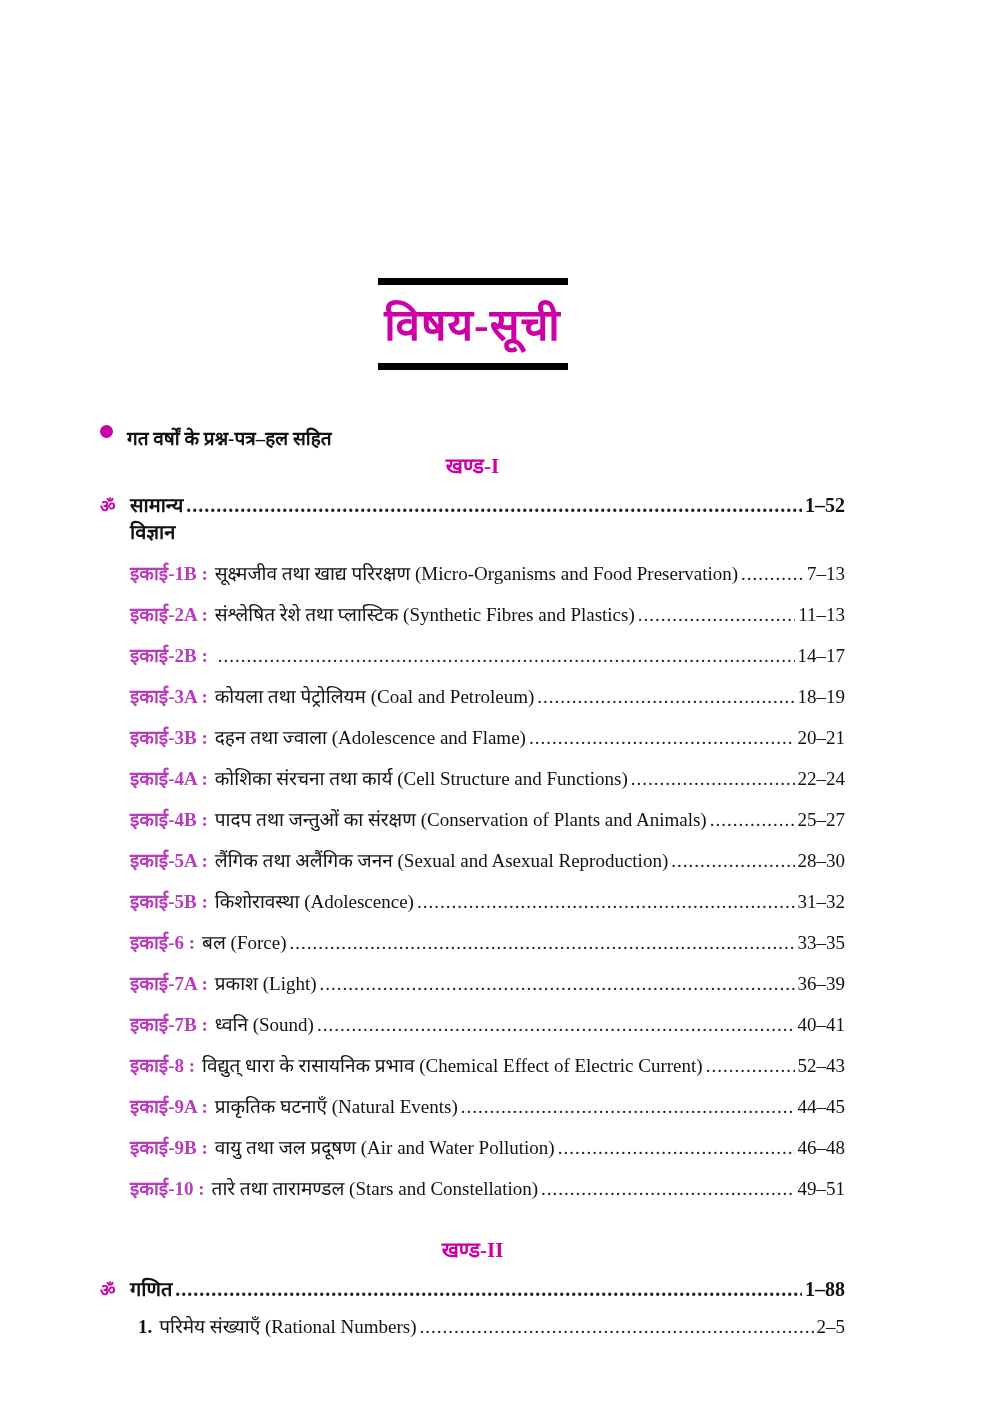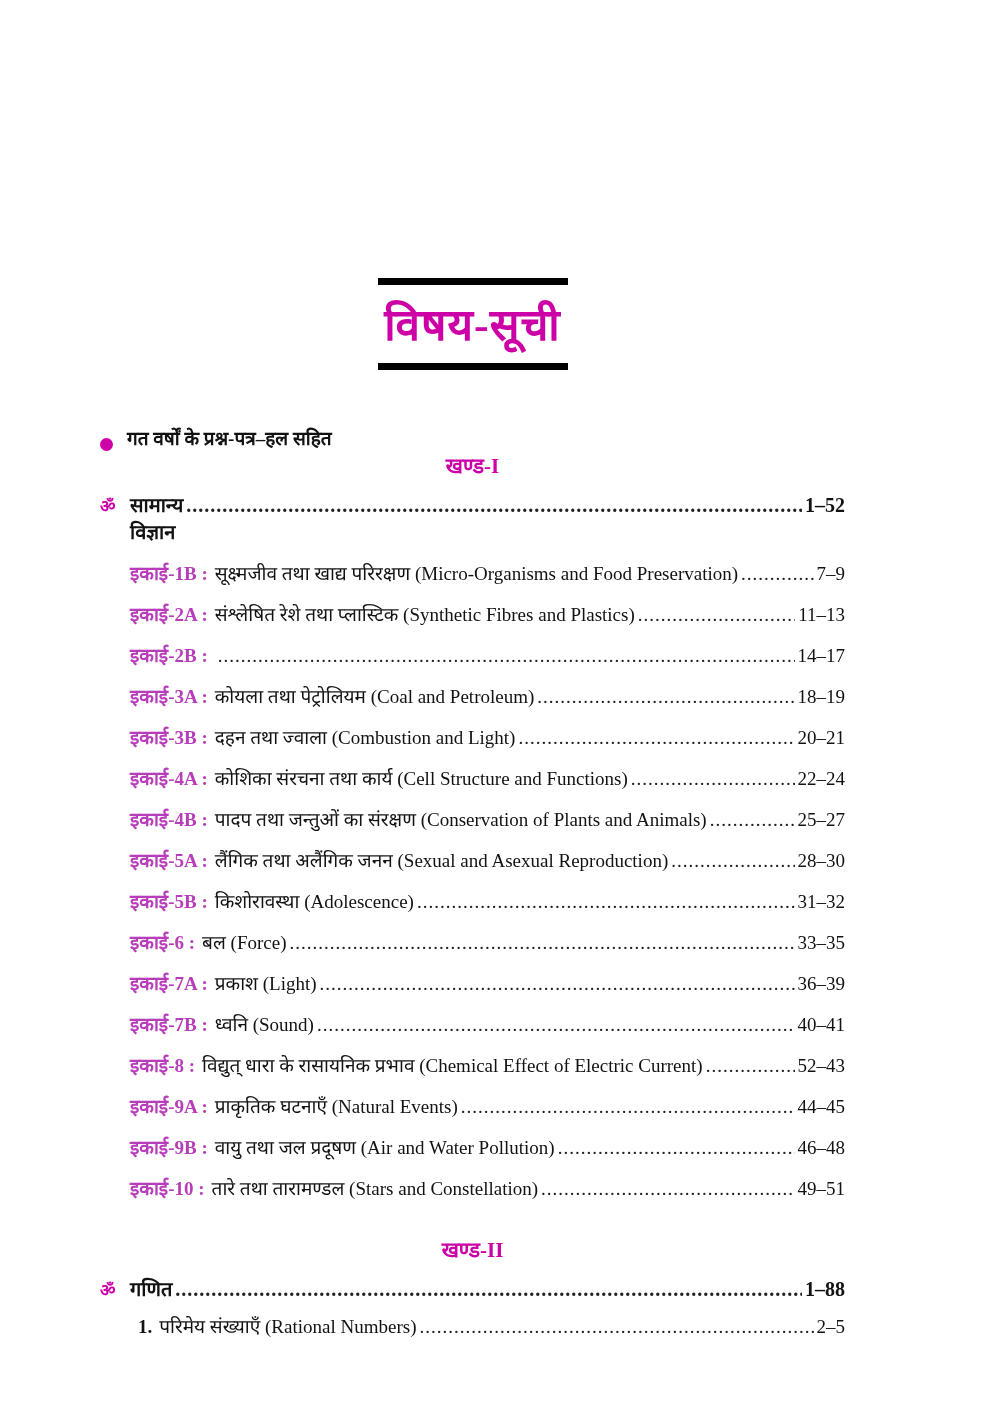--- a/index.html
+++ b/index.html
@@ -37,21 +37,21 @@
     font-weight: bold;
     color: var(--accent);
     padding: 8px 0 10px 0;
     letter-spacing: 1px;
     white-space: nowrap;
   }
 
   
   .bullet-note {
     display: flex;
-    align-items: flex-end;
+    align-items: flex-start;
     margin-top: 55px;
     font-size: 19px;
     font-weight: bold;
   }
   .bullet-dot {
     width: 13px;
     height: 13px;
     border-radius: 50%;
     background: var(--accent);
     margin-right: 14px;
@@ -152,21 +152,21 @@
       <span class="chapter-title">सामान्य विज्ञान</span>
       <span class="dots"></span>
       <span class="entry-pages">1–52</span>
     </div>
     <div class="entry-list">
 
   <div class="entry-row">
     <span class="entry-label accent">इकाई-1B :</span>
     <span class="entry-text">सूक्ष्मजीव तथा खाद्य परिरक्षण (Micro-Organisms and Food Preservation)</span>
     <span class="dots"></span>
-    <span class="entry-pages">7–9</span>
+    <span class="entry-pages">7–13</span>
   </div>
 
   <div class="entry-row">
     <span class="entry-label accent">इकाई-2A :</span>
     <span class="entry-text">संश्लेषित रेशे तथा प्लास्टिक (Synthetic Fibres and Plastics)</span>
     <span class="dots"></span>
     <span class="entry-pages">11–13</span>
   </div>
 
   <div class="entry-row">
@@ -177,21 +177,21 @@
 
   <div class="entry-row">
     <span class="entry-label accent">इकाई-3A :</span>
     <span class="entry-text">कोयला तथा पेट्रोलियम (Coal and Petroleum)</span>
     <span class="dots"></span>
     <span class="entry-pages">18–19</span>
   </div>
 
   <div class="entry-row">
     <span class="entry-label accent">इकाई-3B :</span>
-    <span class="entry-text">दहन तथा ज्वाला (Combustion and Light)</span>
+    <span class="entry-text">दहन तथा ज्वाला (Adolescence and Flame)</span>
     <span class="dots"></span>
     <span class="entry-pages">20–21</span>
   </div>
 
   <div class="entry-row">
     <span class="entry-label accent">इकाई-4A :</span>
     <span class="entry-text">कोशिका संरचना तथा कार्य (Cell Structure and Functions)</span>
     <span class="dots"></span>
     <span class="entry-pages">22–24</span>
   </div>

